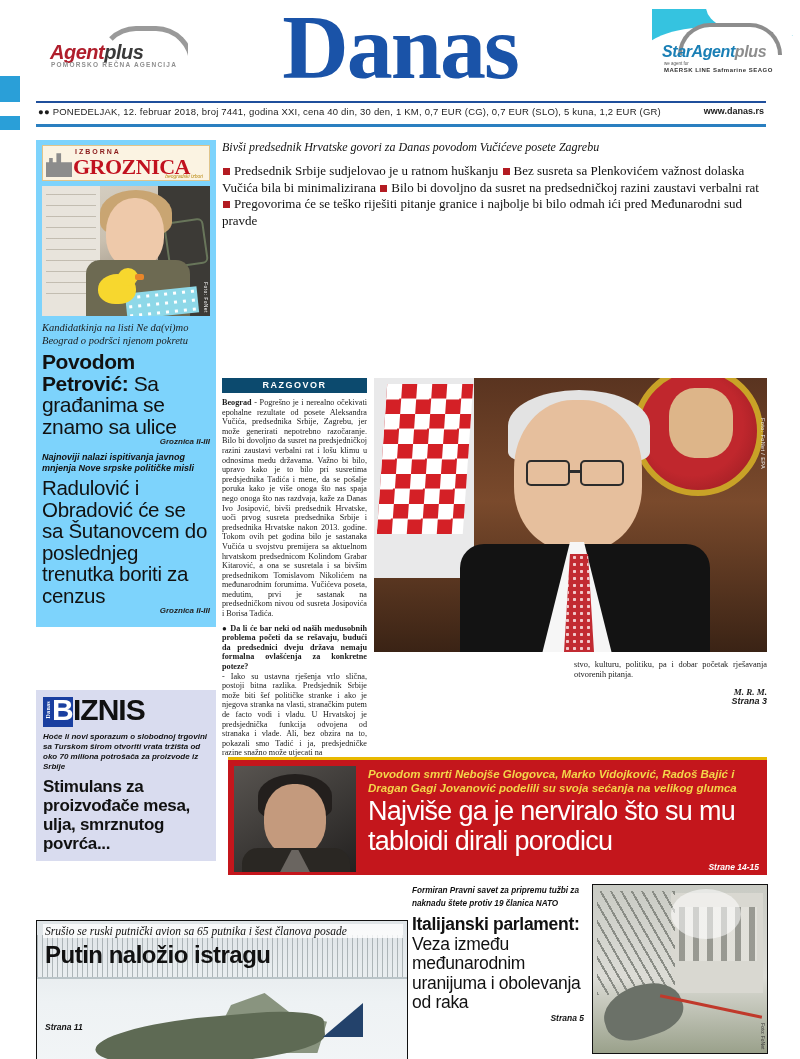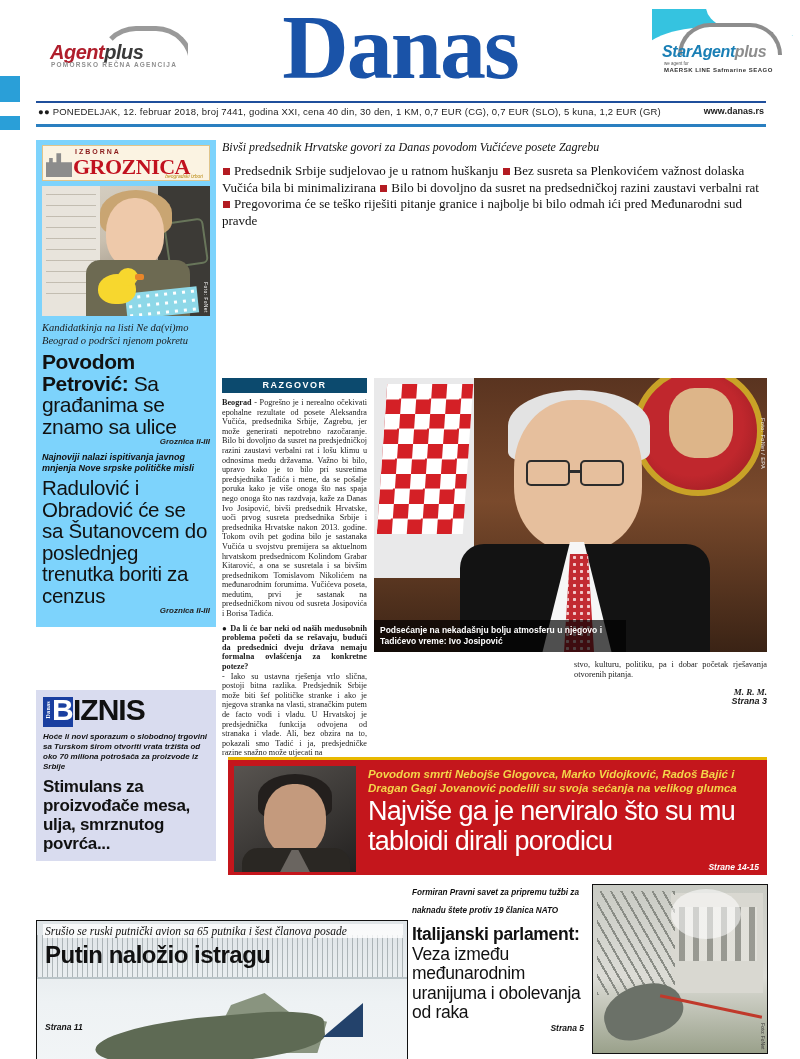--- a/index.html
+++ b/index.html
@@ -259,21 +259,21 @@
     position:absolute; left:6px; top:3px; width:360px; background:rgba(255,255,255,.78);
     font-family:"Liberation Serif",serif; font-style:italic; font-size:11.5px; color:#111; padding:1px 2px;
   }
   .bl-head { position:absolute; left:8px; top:22px; font-size:24px; line-height:24px; font-weight:bold; color:#111; letter-spacing:-.5px; }
   .bl-strana { position:absolute; left:8px; top:101px; font-size:8.5px; font-weight:bold; font-style:italic; color:#111;
      font-family:"Liberation Sans Narrow","Liberation Sans",sans-serif; }
   .bl-credit { position:absolute; right:1px; bottom:4px; font-size:5px; color:#444; writing-mode:vertical-rl; }
 
   
   .bm { position:absolute; left:412px; top:884px; width:172px; }
-  .bm-kicker { font-size:8.2px; line-height:18px; font-weight:bold; font-style:italic; color:#111;
+  .bm-kicker { font-size:8.2px; line-height:13px; font-weight:bold; font-style:italic; color:#111;
      font-family:"Liberation Sans Narrow","Liberation Sans",sans-serif; }
   .bm-head { margin-top:5px; font-size:17.5px; line-height:19.5px; color:#111; letter-spacing:-.3px; }
   .bm-head .bold { font-weight:bold;text-align:right; }
   .bm-strana { text-align:right; font-size:8.5px; font-weight:bold; font-style:italic; color:#111;
      font-family:"Liberation Sans Narrow","Liberation Sans",sans-serif; }
 
   
   .br { position:absolute; left:592px; top:884px; width:176px; height:170px; border:1px solid #111; overflow:hidden;
      background:linear-gradient(180deg,#c9cbc4 0%,#dcdcd6 55%,#9aa18b 100%); }
   .br-bld { position:absolute; right:4px; top:8px; width:92px; height:100px; background:#d9d8d1; }
@@ -402,21 +402,20 @@
       <div class="pm-seal"></div>
       <div class="pm-seal-in"></div>
       <div class="pm-hair"></div>
       <div class="pm-head"></div>
       <div class="pm-glassL"></div>
       <div class="pm-glassR"></div>
       <div class="pm-bridge"></div>
       <div class="pm-suit"></div>
       <div class="pm-shirt"></div>
       <div class="pm-tie"></div>
-      <div class="pm-caption">Podsećanje na nekadašnju bolju atmosferu u njegovo i Tadićevo vreme: Ivo Josipović</div>
       <div class="pm-credit">Foto: FoNet / EPA</div>
     </div>
 
 
     <div class="col3">
       <span>stvo, kulturu, politiku, pa i dobar početak rješavanja otvorenih pitanja.</span>
       <div class="sig">M. R. M.</div>
       <div class="strana">Strana 3</div>
     </div>
   </div>

